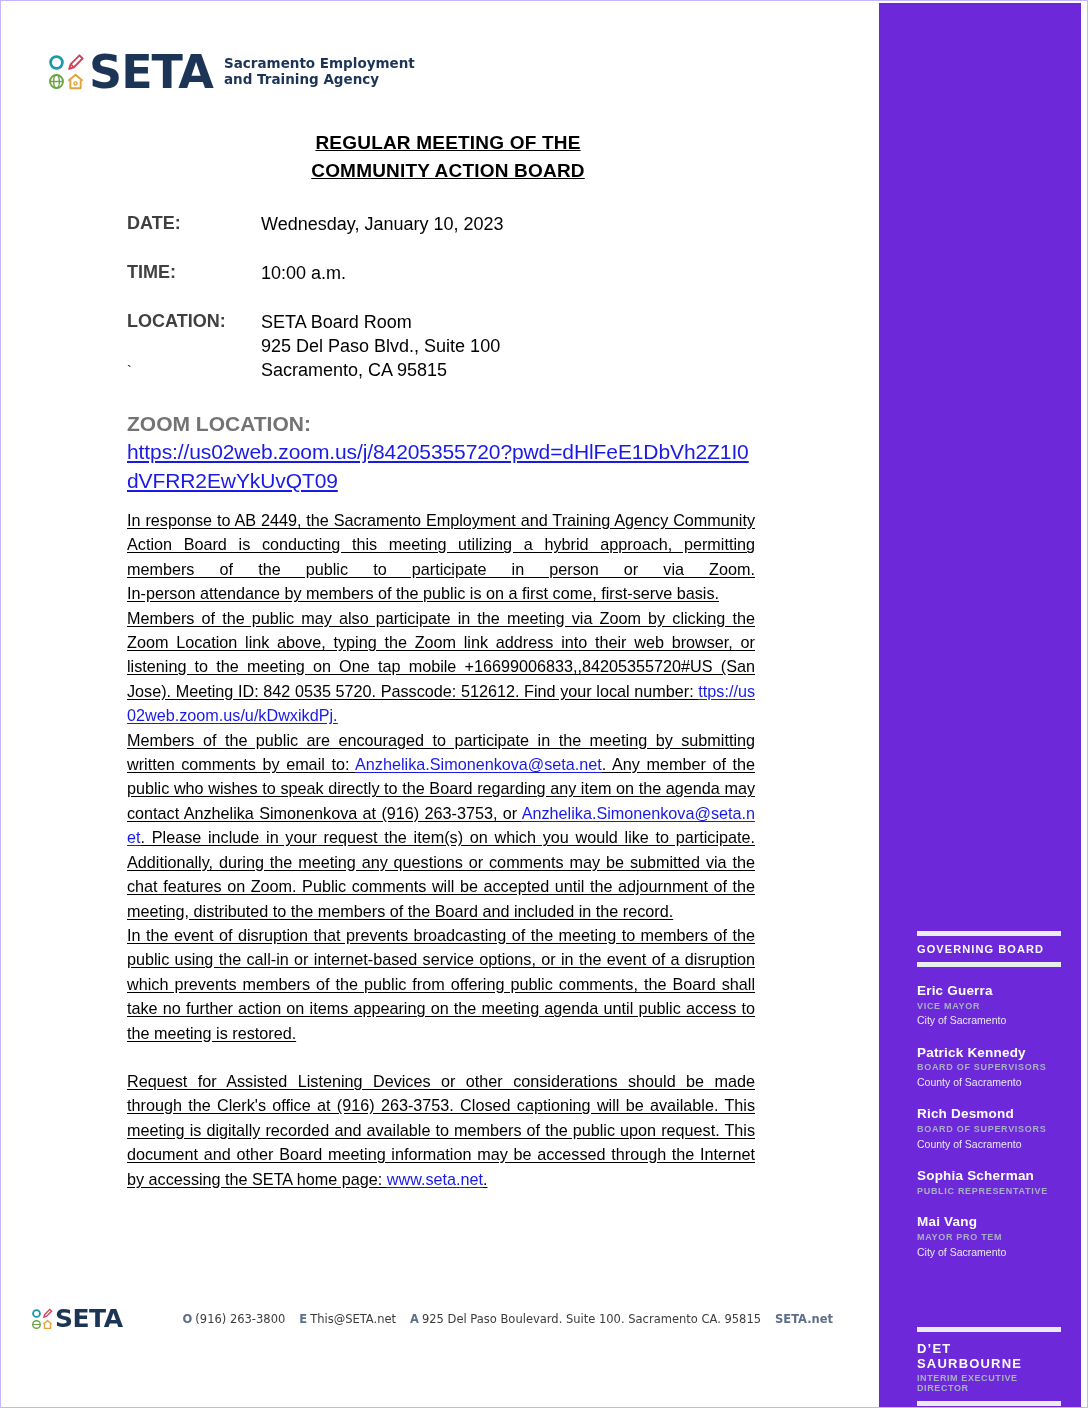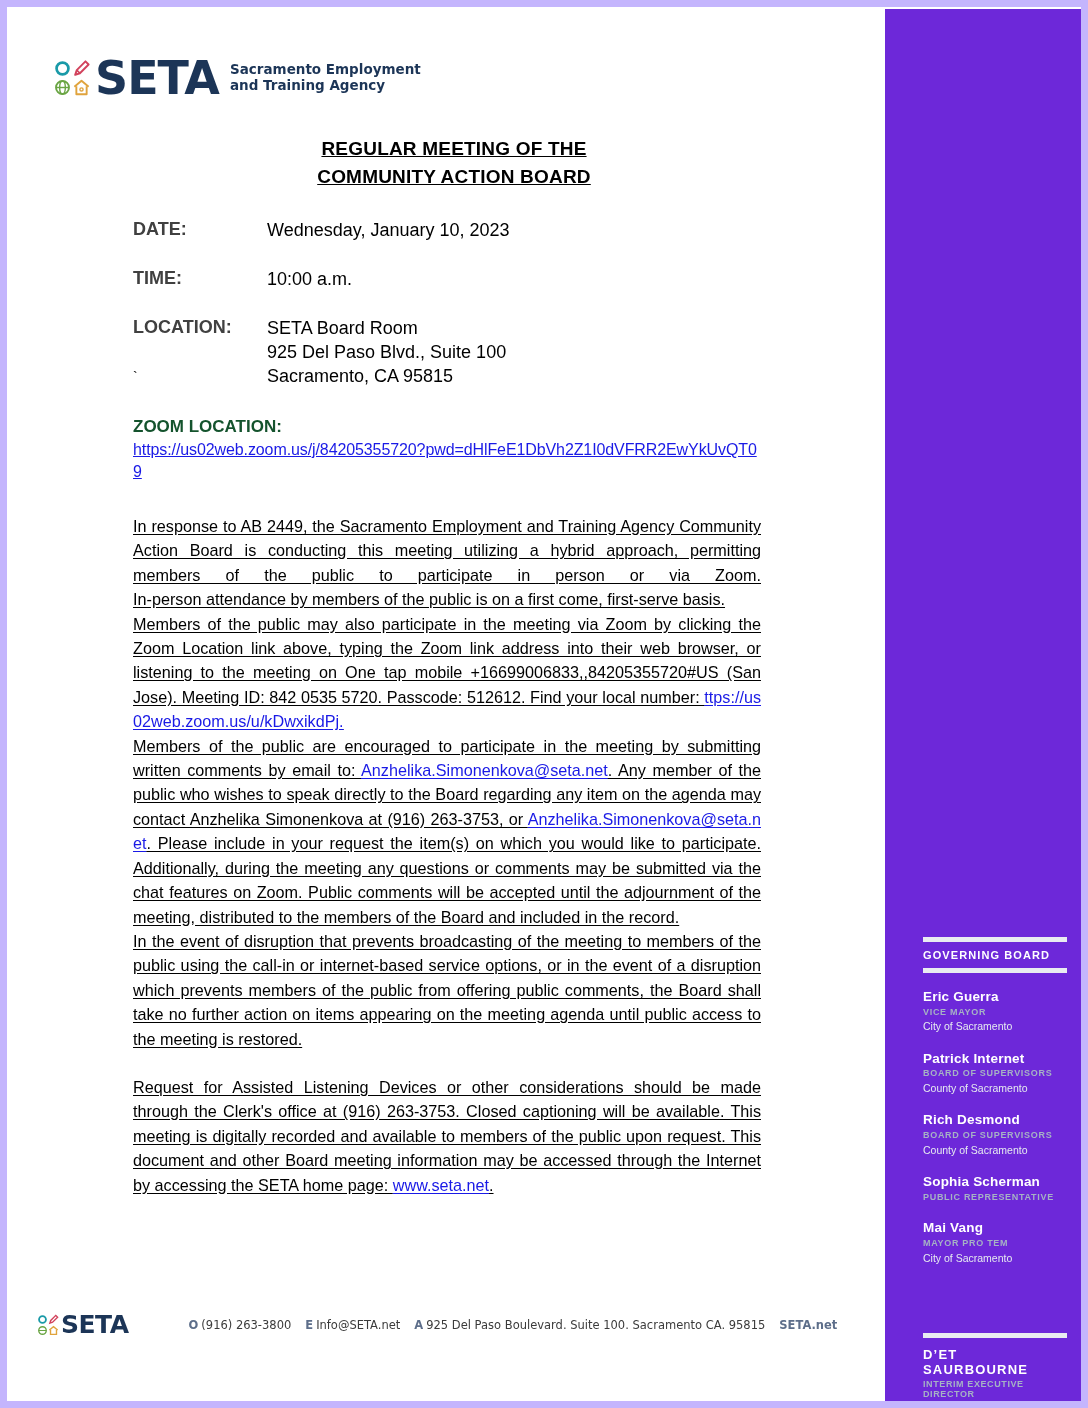--- a/index.html
+++ b/index.html
@@ -9,21 +9,21 @@
   }
   body {
     font-family: "Liberation Sans", sans-serif;
   }
   #page {
     position: relative;
     width: 1088px;
     height: 1408px;
     background: #ffffff;
     overflow: hidden;
-    border: 7px solid #c4b5fd;
+    border: 1px solid #c4b5fd;
   }
 
   
   #sidebar {
     position: absolute;
     top: 2px;
     left: 878px;
     width: 202px;
     height: 1404px;
     background: #6d28d9;
@@ -152,30 +152,30 @@
   .meta-value { font-size: 18px; color: #000; line-height: 1.33; }
   .tick {
     position: absolute;
     left: 126px; top: 362px;
     font-size: 14px; color: #000;
   }
 
   
   #zoomloc { position: absolute; top: 409px; left: 126px; width: 628px; }
   #zoomloc .zl-label {
-    font-size: 17px; font-weight: bold; color: #14532d;
+    font-size: 21px; font-weight: bold; color: #737373;
     line-height: 1.35;
   }
   .link {
     color: #1a1ae6;
     text-decoration: underline;
     word-break: break-all;
   }
   #zoomloc .zl-url {
-    font-size: 16px;
+    font-size: 21px;
     line-height: 1.35;
     letter-spacing: -0.1px;
   }
 
   
   #body-copy { position: absolute; top: 507px; left: 126px; width: 628px; }
   .para {
     font-size: 16.2px;
     line-height: 24.4px;
     color: #000;
@@ -315,41 +315,41 @@
             <path d="M4 12 H20" stroke="#6aa544" stroke-width="2.2"></path>
           </svg>
           <svg class="ic" viewBox="0 0 24 24">
             <path d="M3 11 L12 3.5 L21 11" fill="none" stroke="#e0a33c" stroke-width="3"></path>
             <path d="M5.5 10.5 V20.5 H18.5 V10.5" fill="none" stroke="#e0a33c" stroke-width="3"></path>
           </svg>
         </div>
         <div class="footer-seta">SETA</div>
       </div>
       <div id="footer-contact">
-        <span class="f-key">O</span><span class="f-val">(916) 263-3800</span><span class="f-key">E</span><span class="f-val">Info@SETA.net</span><span class="f-key">A</span><span class="f-val">925 Del Paso Boulevard. Suite 100. Sacramento CA. 95815</span><span class="f-site">SETA.net</span>
+        <span class="f-key">O</span><span class="f-val">(916) 263-3800</span><span class="f-key">E</span><span class="f-val">This@SETA.net</span><span class="f-key">A</span><span class="f-val">925 Del Paso Boulevard. Suite 100. Sacramento CA. 95815</span><span class="f-site">SETA.net</span>
       </div>
     </div>
 
   </div>
 
   <div id="sidebar">
 
     <div class="sb-inner" style="top: 928px;">
       <div class="sb-rule"></div>
       <div class="sb-heading">GOVERNING  BOARD</div>
       <div class="sb-rule"></div>
 
       <div class="sb-member">
         <div class="sb-name">Eric Guerra</div>
         <div class="sb-role">VICE  MAYOR</div>
         <div class="sb-org">City of Sacramento</div>
       </div>
 
       <div class="sb-member">
-        <div class="sb-name">Patrick Internet</div>
+        <div class="sb-name">Patrick Kennedy</div>
         <div class="sb-role">BOARD  OF  SUPERVISORS</div>
         <div class="sb-org">County of Sacramento</div>
       </div>
 
       <div class="sb-member">
         <div class="sb-name">Rich Desmond</div>
         <div class="sb-role">BOARD  OF  SUPERVISORS</div>
         <div class="sb-org">County of Sacramento</div>
       </div>
 

